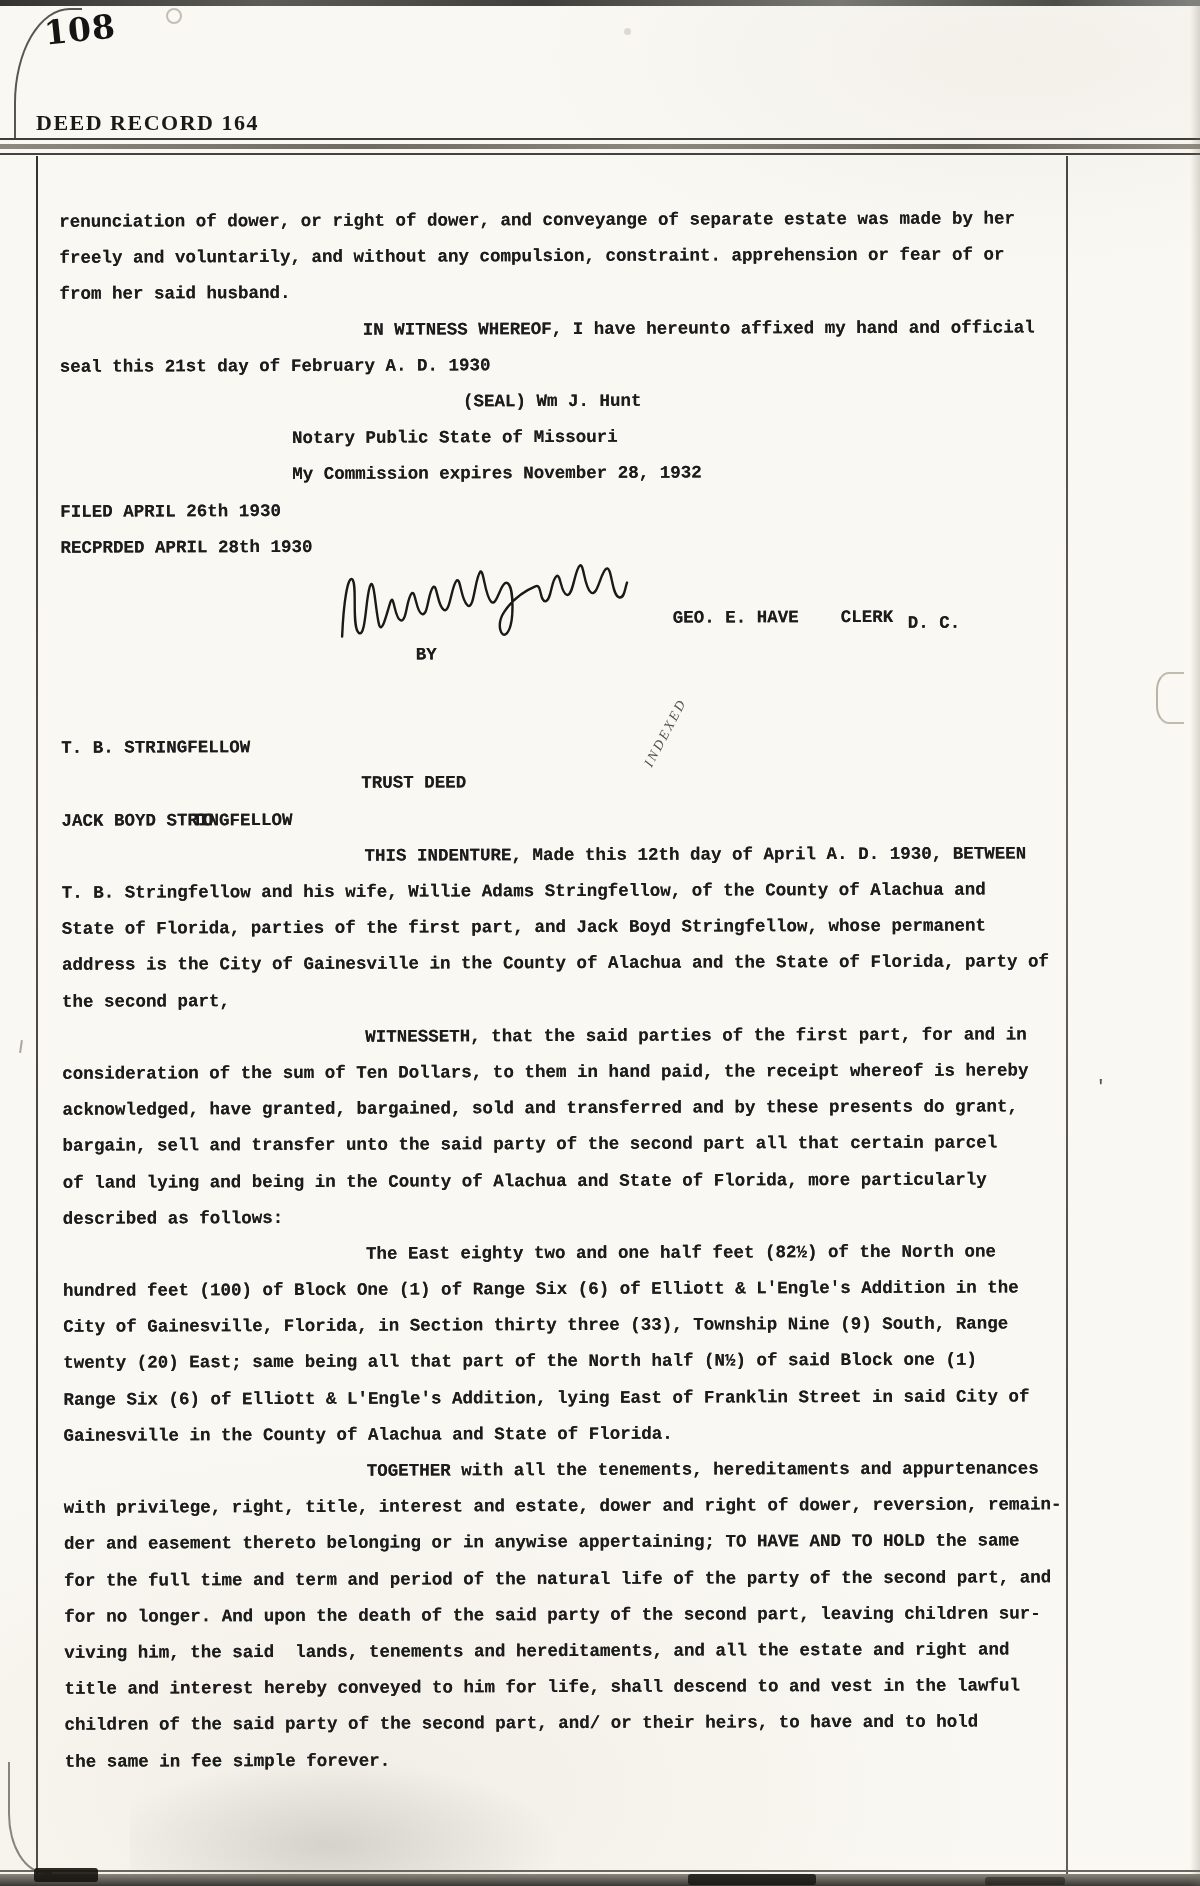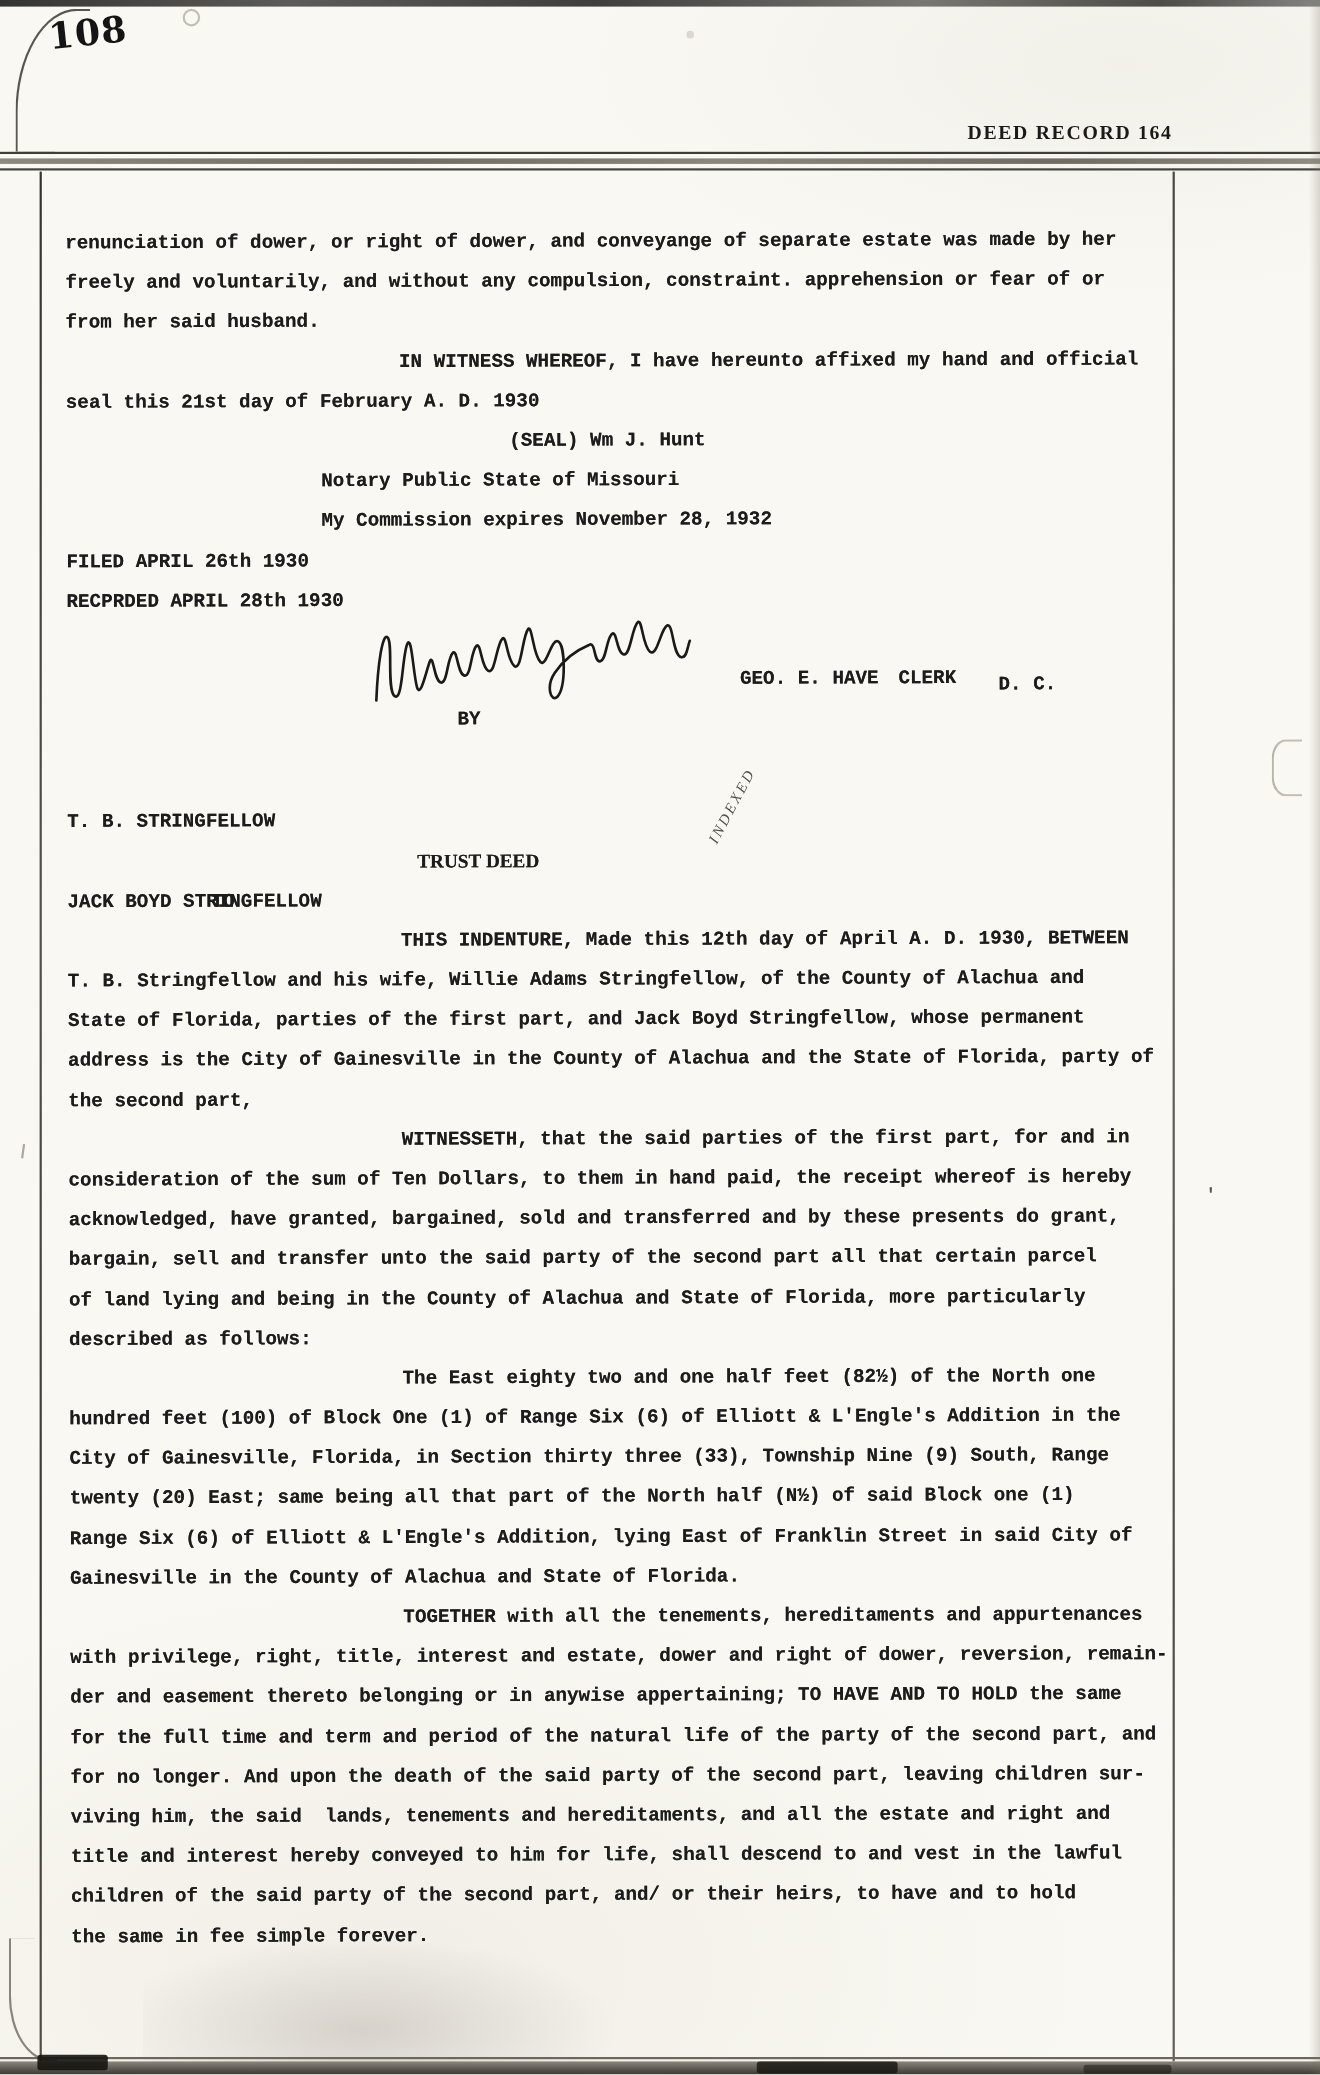--- a/index.html
+++ b/index.html
@@ -30,43 +30,43 @@
   
   .corner-tl{position:absolute;left:14px;top:8px;width:66px;height:128px;
     border-left:2.5px solid #3c3a36;border-top:2.5px solid #3c3a36;
     border-top-left-radius:56px 95px;opacity:.85;}
   .corner-bl{position:absolute;left:8px;top:1762px;width:42px;height:110px;
     border-left:2px solid #5a564e;border-bottom:2px solid #5a564e;
     border-bottom-left-radius:38px 60px;opacity:.7;}
   
   .pagenum{position:absolute;left:44px;top:10px;font-family:"DejaVu Serif","Liberation Serif",serif;
     font-weight:bold;font-size:33px;letter-spacing:1px;transform:rotate(-6deg);color:#141414;}
-  .header{position:absolute;left:36px;top:110px;width:1030px;text-align:right;
-    font-family:"Liberation Serif","DejaVu Serif",serif;font-weight:bold;font-size:18px;
+  .header{position:absolute;left:36px;top:110px;width:1030px;text-align:left;
+    font-family:"Liberation Serif","DejaVu Serif",serif;font-weight:bold;font-size:22px;
     letter-spacing:1.5px;color:#1a1a18;}
   .rule{position:absolute;left:0;width:100%;}
   .rule-a{top:138px;height:2px;background:#3f3d38;}
   .rule-b{top:144px;height:5px;background:linear-gradient(90deg,#8d897f,#6f6b62 30%,#8b877d 55%,#6f6b62 80%,#908c82);}
   .rule-c{top:153px;height:2px;background:#45433e;}
   .vline{position:absolute;top:156px;height:1718px;width:2px;background:linear-gradient(180deg,#35332f,#55524b 40%,#3a3833 75%,#514e47);}
   .vline-l{left:36px;}
   .vline-r{left:1066px;width:1.5px;opacity:.9;}
   
   .typed{position:absolute;left:62px;top:202px;width:1010px;font-size:17.5px;font-weight:700;
     transform:rotate(-0.2deg);text-shadow:0 0 .6px rgba(25,25,25,.75);}
   .tline{white-space:pre;line-height:36.2px;height:36.2px;}
   .ind{padding-left:303px;}
   .pad-seal{padding-left:403px;}
   .pad-notary{padding-left:232px;}
   .clerk-row{padding-left:549px;}
-  .clerk-title{display:inline-block;margin-left:18px;}
+  .clerk-title{display:inline-block;margin-left:42px;}
   .by-row{position:relative;padding-left:292px;}
   .deputy{position:absolute;left:847px;top:6px;}
   .to-row{position:relative;padding-left:68px;}
-  .trust{position:absolute;left:318px;top:0;font-family:Liberation Serif, serif;}
+  .trust{position:absolute;left:300px;top:0;}
   .spacer{height:92px;}
   
   .sig{position:absolute;left:330px;top:536px;width:300px;height:108px;transform:rotate(-6deg);}
   .sig svg{width:100%;height:100%;}
   
   .stamp{position:absolute;left:648px;top:758px;transform:rotate(-62deg);transform-origin:left center;
     font-family:"Liberation Serif","DejaVu Serif",serif;font-size:13.5px;font-style:italic;
     letter-spacing:2.5px;color:#34322e;opacity:.85;}
   
   .ring{position:absolute;left:166px;top:8px;width:12px;height:12px;border-radius:50%;

